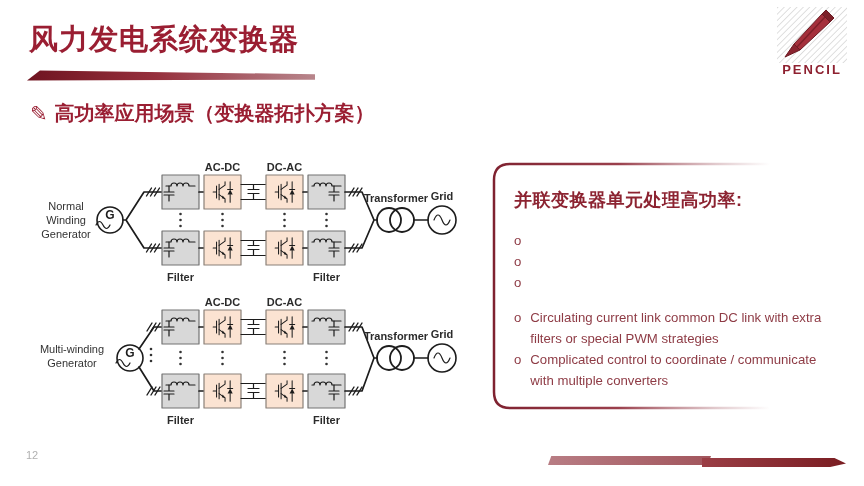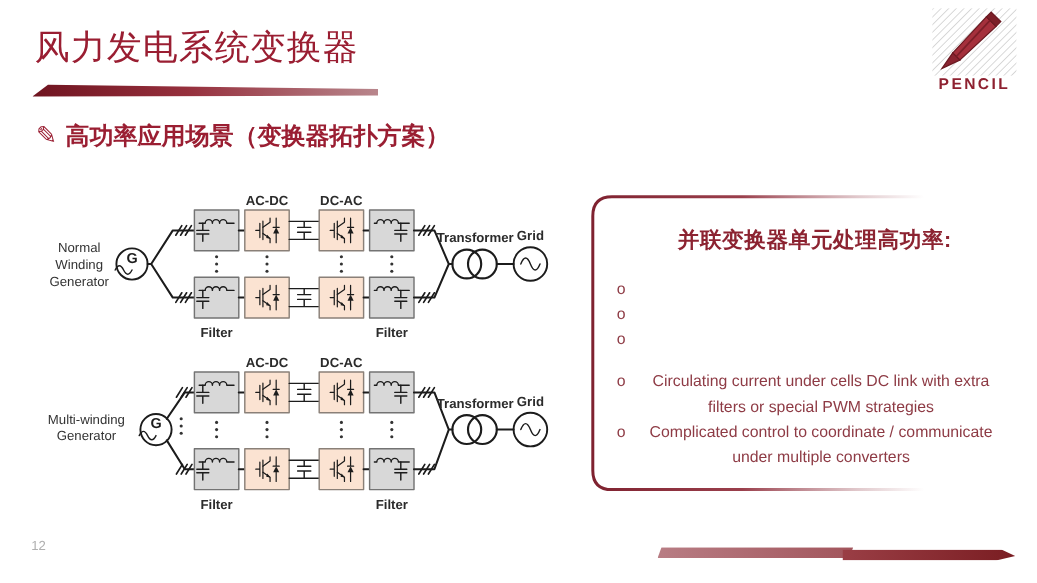--- a/index.html
+++ b/index.html
@@ -6,21 +6,21 @@
   body{
     width:864px;height:486px;position:relative;overflow:hidden;
     background:#ffffff;
     font-family:"Liberation Sans","DejaVu Sans",sans-serif;
   }
   .abs{position:absolute;}
 
   
   .slide-title{
     left:29px;top:20px;
-    font-size:29px;font-weight:normal;color:#9a1e32;letter-spacing:1px;
+    font-size:29px;font-weight:bold;color:#9a1e32;letter-spacing:1px;
   }
   .title-bar{
     left:27px;top:70px;width:288px;height:11px;
     background:linear-gradient(90deg,#6f1420,#96303d 45%,#b8868c);
     clip-path:polygon(0 95%,4.5% 5%,100% 38%,100% 88%);
   }
   .subtitle-row{
     left:30px;top:100px;display:flex;align-items:center;gap:7px;
     color:#9a1e32;font-size:20px;font-weight:600;
   }
@@ -34,21 +34,21 @@
   .wire{stroke:#1c1c1c;stroke-width:1.7;fill:none;}
   .thin{stroke:#1c1c1c;stroke-width:1.2;fill:none;}
   .boxF{fill:#d8d8d8;stroke:#737373;stroke-width:1.2;}
   .boxC{fill:#fbe3d2;stroke:#8a8078;stroke-width:1.2;}
   .dtext{font-family:"Liberation Sans","DejaVu Sans",sans-serif;fill:#2b2b2b;}
   .lbl{font-size:11px;font-weight:600;}
   .gname{font-size:11px;font-weight:500;fill:#333;}
   .gsym{font-size:12px;font-weight:bold;fill:#1c1c1c;}
 
   
-  .panel{left:488px;top:160px;width:372px;height:252px;text-align:center;}
+  .panel{left:488px;top:160px;width:372px;height:252px;}
   .panel-border{position:absolute;left:0;top:0;}
   .panel-inner{position:absolute;left:26px;top:28px;width:330px;}
   .panel-heading{font-size:18px;font-weight:bold;color:#8c2331;letter-spacing:.5px;}
   .bullets{list-style:none;margin:18px 0 0 0;padding:0;width:324px;
     color:#8e3b45;font-size:13.2px;line-height:21px;}
   .bullets li{display:flex;gap:9px;margin:0;}
   .bullets li .mk{flex:0 0 auto;}
   .group2{margin-top:14px !important;}
 
   
@@ -220,25 +220,25 @@
         <span class="mk">o</span>
       </li>
       <li>
         <span class="mk">o</span>
       </li>
       <li>
         <span class="mk">o</span>
       </li>
       <li class="group2">
         <span class="mk">o</span>
-        <span>Circulating current under cells DC link with extra filters or special PWM strategies</span>
-      </li>
-      <li>
-        <span class="mk">o</span>
-        <span>Complicated control to coordinate / communicate under multiple converters</span>
+        <span>Circulating current link common DC link with extra filters or special PWM strategies</span>
+      </li>
+      <li>
+        <span class="mk">o</span>
+        <span>Complicated control to coordinate / communicate with multiple converters</span>
       </li>
     </ul>
   </div>
 </div>
 
 <div class="abs page-num">12</div>
 <div class="abs deco-light"></div>
 <div class="abs deco-dark"></div>
 
 </body></html>

